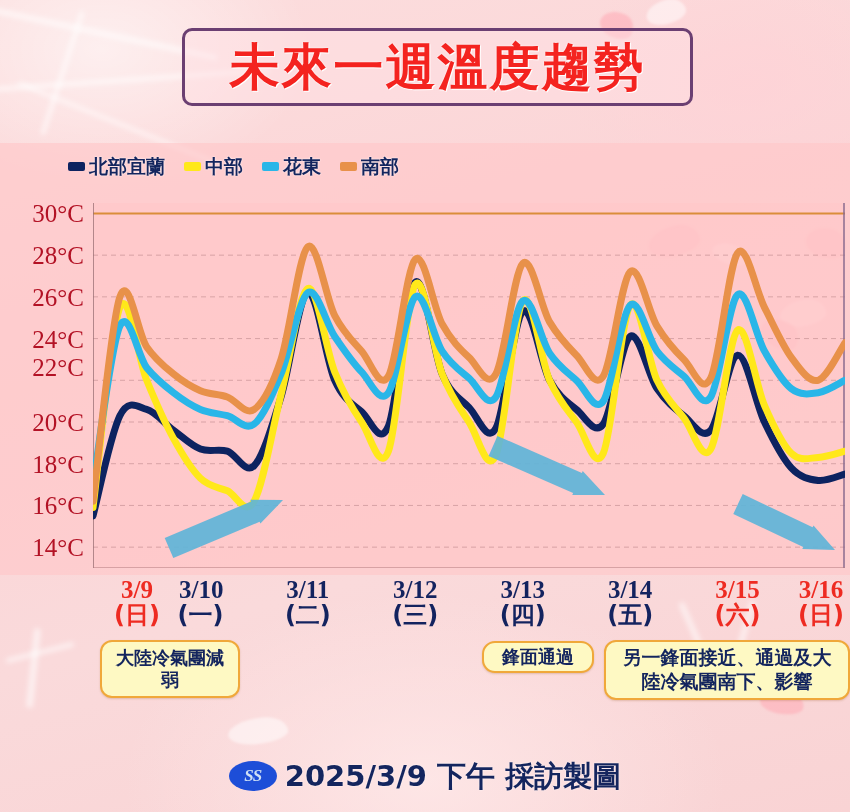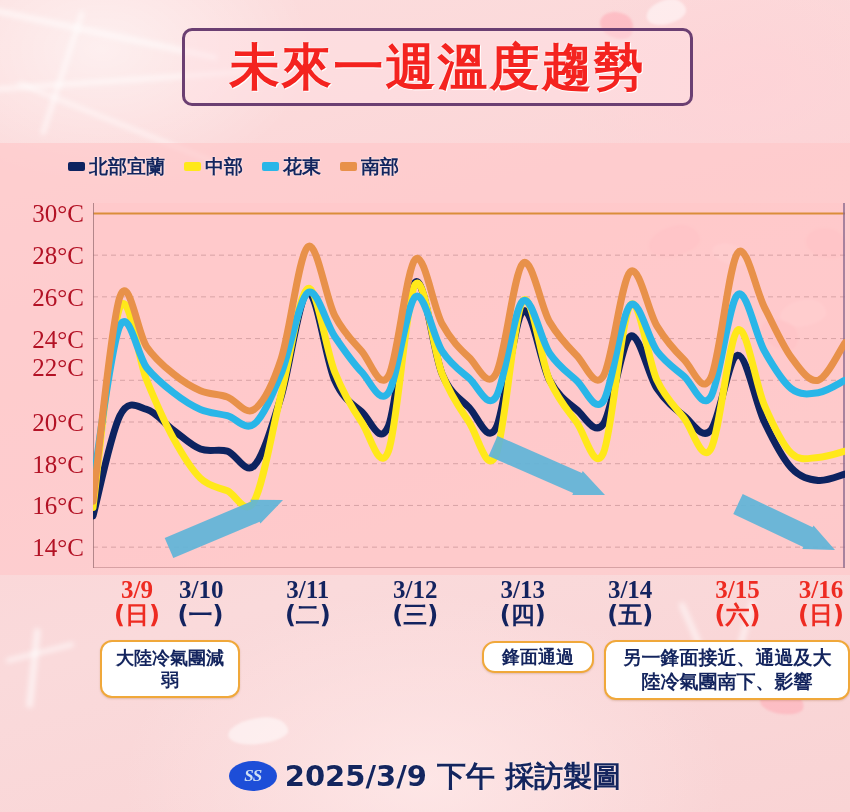--- a/index.html
+++ b/index.html
@@ -43,21 +43,21 @@
   #plot{position:absolute;left:93px;top:203px;width:752px;height:365px;z-index:5;}
   #plot svg{display:block;}
   
   #xaxis{position:absolute;left:0;top:576px;width:850px;height:58px;z-index:6;}
   .xlab{position:absolute;transform:translateX(-50%);text-align:center;line-height:1.08;}
   .xlab .d{font-family:"Liberation Serif","DejaVu Serif",serif;font-size:25px;font-weight:bold;display:block;}
   .xlab .w{font-family:"DejaVu Sans","Liberation Sans",sans-serif;font-size:24px;font-weight:bold;display:block;}
   .xlab.navy .d,.xlab.navy .w{color:#13235f;}
   .xlab.red .d,.xlab.red .w{color:#ee2b22;}
   
-  .note{position:absolute;z-index:7;background:#ffffff;border:2px solid #f0a83a;
+  .note{position:absolute;z-index:7;background:#fef9c3;border:2px solid #f0a83a;
      border-radius:12px;box-shadow:0 1px 2px rgba(150,90,40,.25);
      display:flex;align-items:center;justify-content:center;text-align:center;
      font-family:"DejaVu Sans","Liberation Sans",sans-serif;font-weight:bold;
      color:#14255e;line-height:1.25;padding:4px 9px;box-sizing:border-box;}
   #note-1{left:100px;top:640px;width:140px;height:58px;font-size:18px;}
   #note-2{left:482px;top:641px;width:112px;height:32px;font-size:18px;border-radius:13px;}
   #note-3{left:604px;top:640px;width:246px;height:60px;font-size:19px;}
   
   #footer{position:absolute;left:0;top:752px;width:850px;height:48px;z-index:7;
      display:flex;align-items:center;justify-content:center;gap:8px;}

